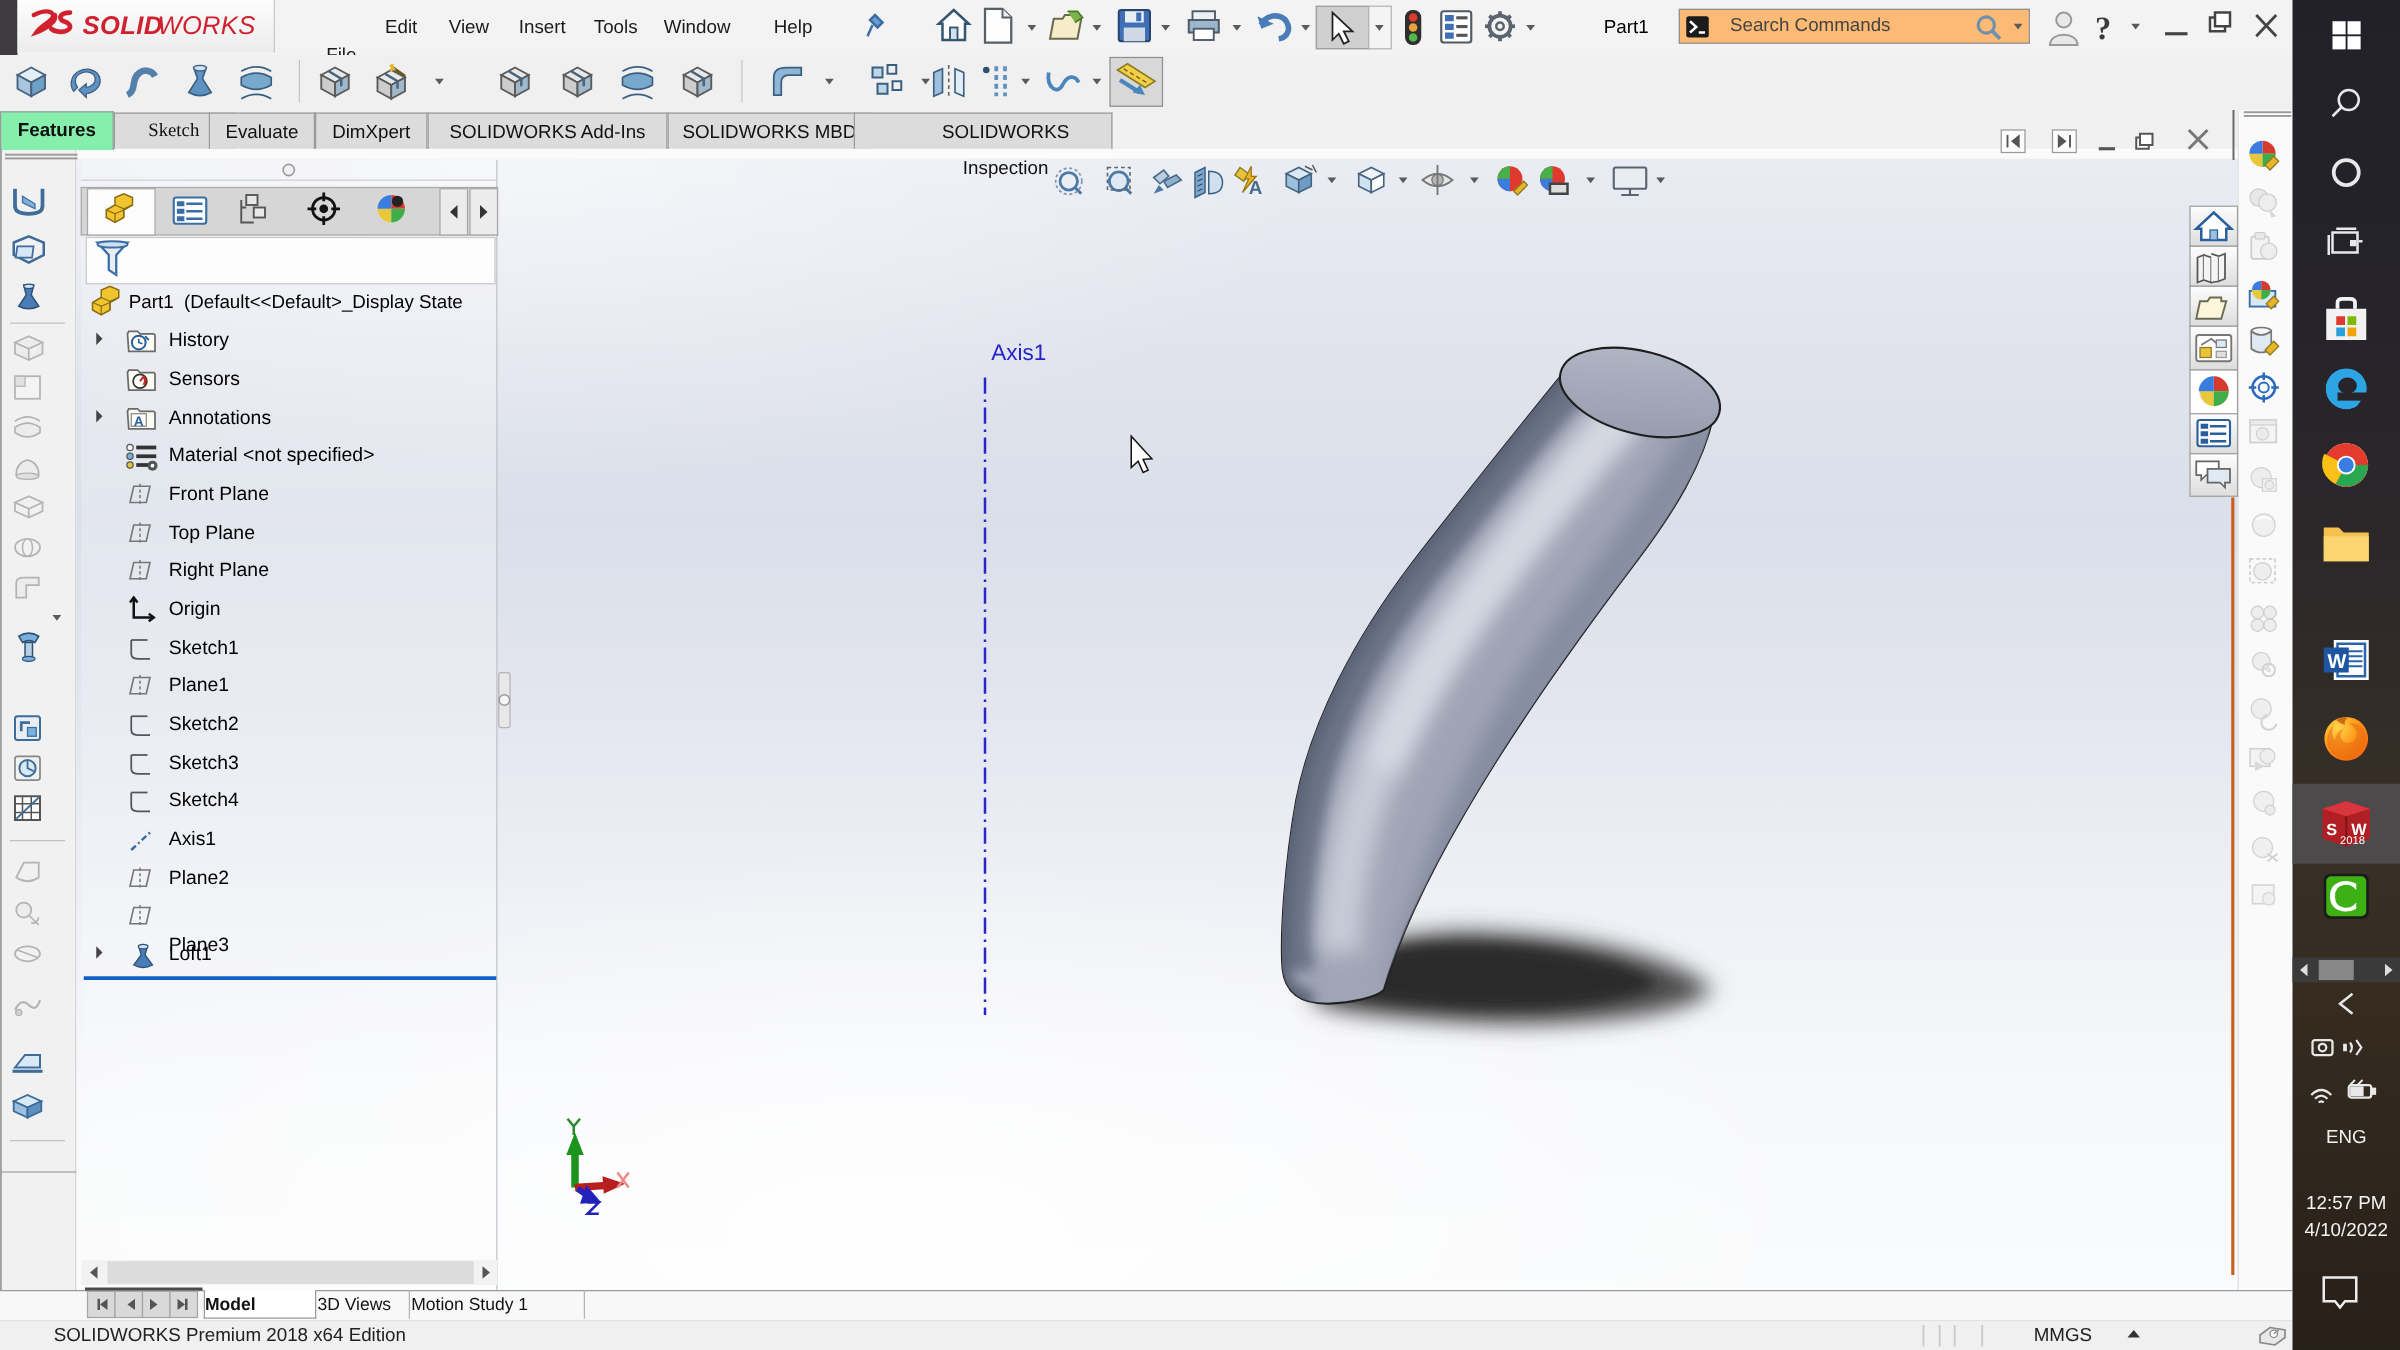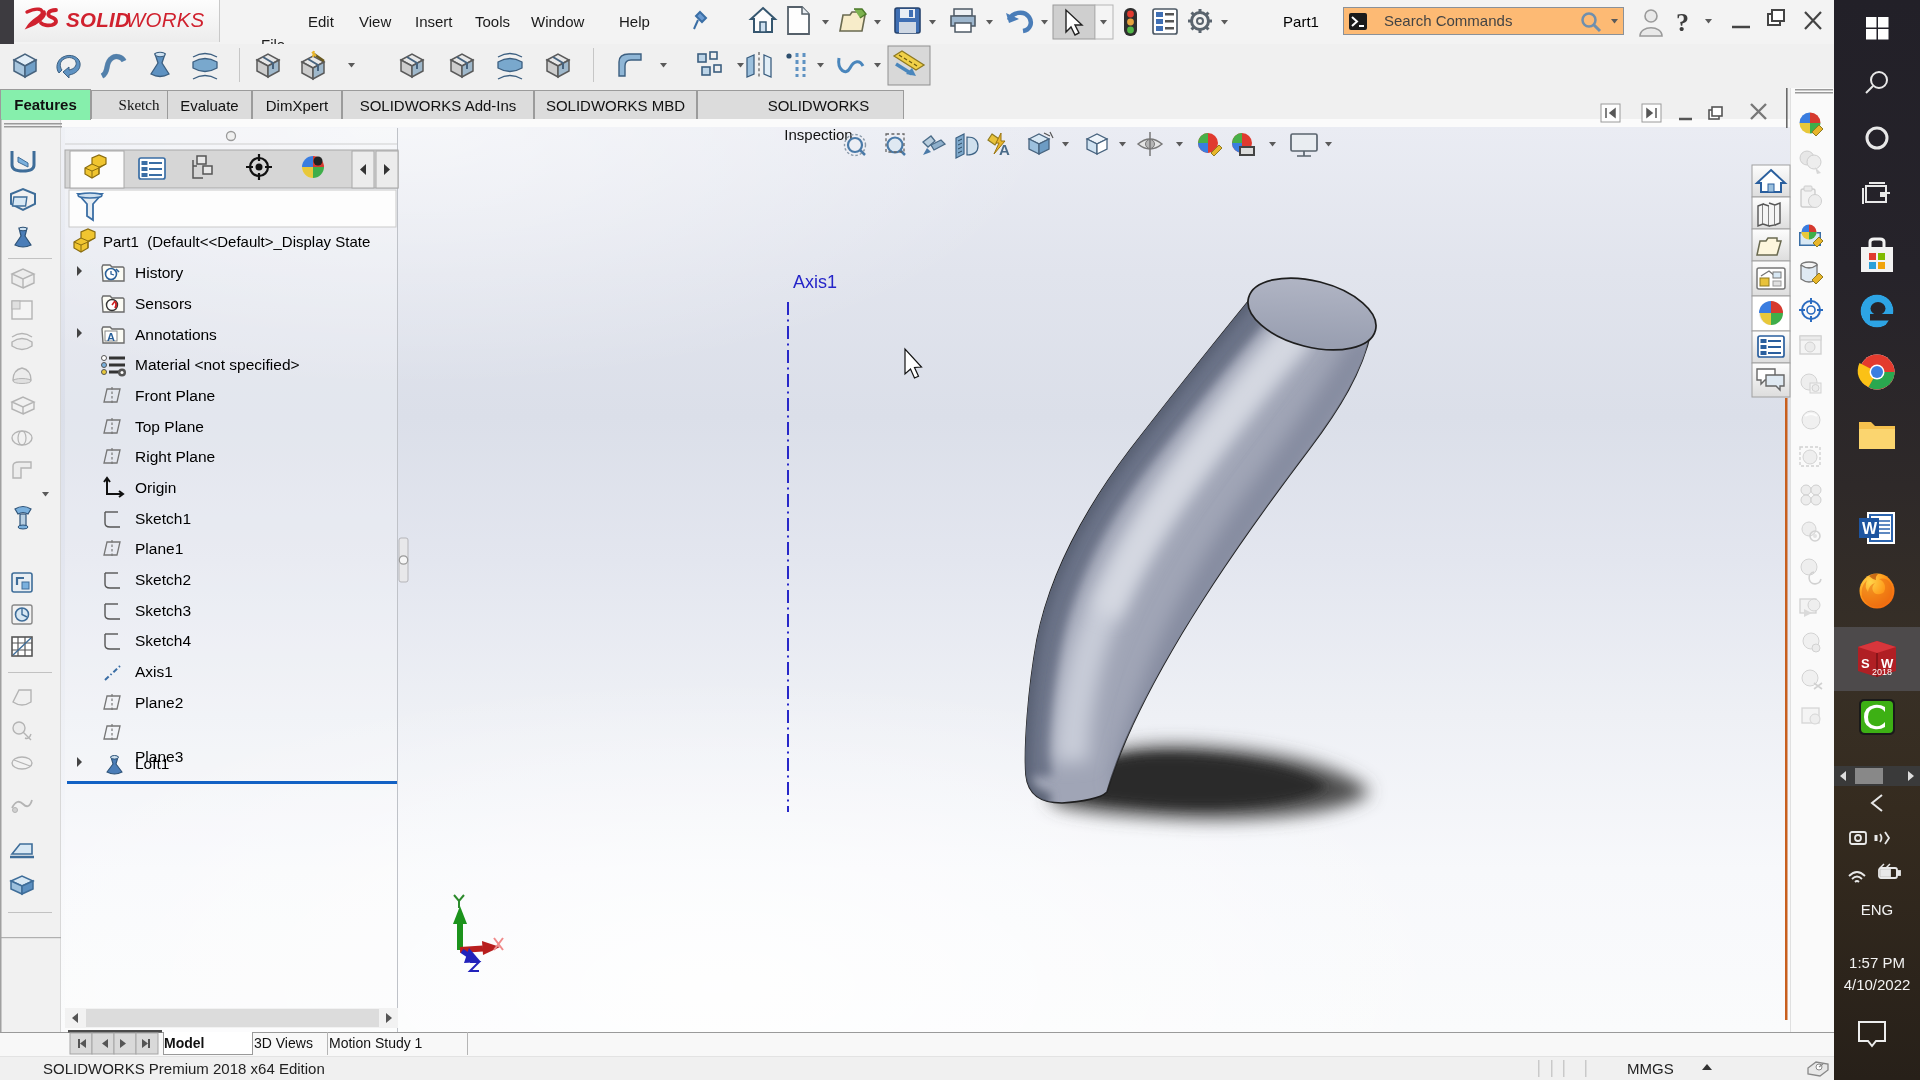--- a/index.html
+++ b/index.html
@@ -57,21 +57,21 @@
     <div id="searchtext">Search Commands</div>
   </div>
 <div id="toolbar2"></div>
 <div id="tabrow"></div>
 <div class="tab tabactive" style="left:0px;width:91px;">Features</div>
 <div class="tab" style="left:91px;width:96px;font-family:Liberation Serif, serif;">Sketch</div>
 <div class="tab" style="left:167px;width:85px;">Evaluate</div>
 <div class="tab" style="left:252px;width:90px;">DimXpert</div>
 <div class="tab" style="left:342px;width:192px;">SOLIDWORKS Add-Ins</div>
 <div class="tab" style="left:534px;width:163px;">SOLIDWORKS MBD</div>
-<div class="tab" style="left:697px;width:207px;padding-left:36px;">SOLIDWORKS Inspection</div>
+<div class="tab" style="left:683px;width:207px;padding-left:36px;">SOLIDWORKS Inspection</div>
 <div id="belowtabs"></div>
 <div id="viewport"></div>
 <div id="leftstrip"></div>
 <div id="treepanel"></div>
 <div id="rightcol"></div>
 
 <div class="treerow" style="left:103px;top:229px;font-size:15px;">Part1&nbsp;&nbsp;(Default&lt;&lt;Default&gt;_Display State</div>
 <div class="treerow" style="left:135px;top:260px;">History</div>
 <div class="treerow" style="left:135px;top:291px;">Sensors</div>
 <div class="treerow" style="left:135px;top:322px;">Annotations</div>
@@ -97,21 +97,21 @@
 <div class="btab" style="left:163px;top:1032px;width:90px;font-weight:bold;background:#fff;border:1px solid #9a9a9a;border-top:none;">Model</div>
 <div class="btab" style="left:254px;top:1032px;width:74px;">3D Views</div>
 <div class="btab" style="left:329px;top:1032px;width:139px;">Motion Study 1</div>
 <div id="statusbar">
     <span style="position:absolute;left:7px;top:3px;margin-left:36px;">SOLIDWORKS Premium 2018 x64 Edition</span>
     <span style="position:absolute;left:1627px;top:3px;">MMGS</span>
   </div>
 <div id="taskbar"></div>
 
 <div class="tbtext" style="left:1834px;top:901px;">ENG</div>
-<div class="tbtext" style="left:1834px;top:954px;">1:57 PM</div>
+<div class="tbtext" style="left:1834px;top:954px;">12:57 PM</div>
 <div class="tbtext" style="left:1834px;top:976px;">4/10/2022</div>
 <svg id="overlay" width="1920" height="1080" viewBox="0 0 1920 1080">
 <defs>
   <linearGradient id="tubeg" gradientUnits="userSpaceOnUse" x1="1040" y1="590" x2="1330" y2="512">
     <stop offset="0" stop-color="#70768a"></stop>
         <stop offset="0.14" stop-color="#858b9d"></stop>
     <stop offset="0.40" stop-color="#b2b6c4"></stop>
         <stop offset="0.58" stop-color="#c4c8d4"></stop>
     <stop offset="0.78" stop-color="#9ba1b2"></stop>
         <stop offset="1" stop-color="#8e94a6"></stop>

